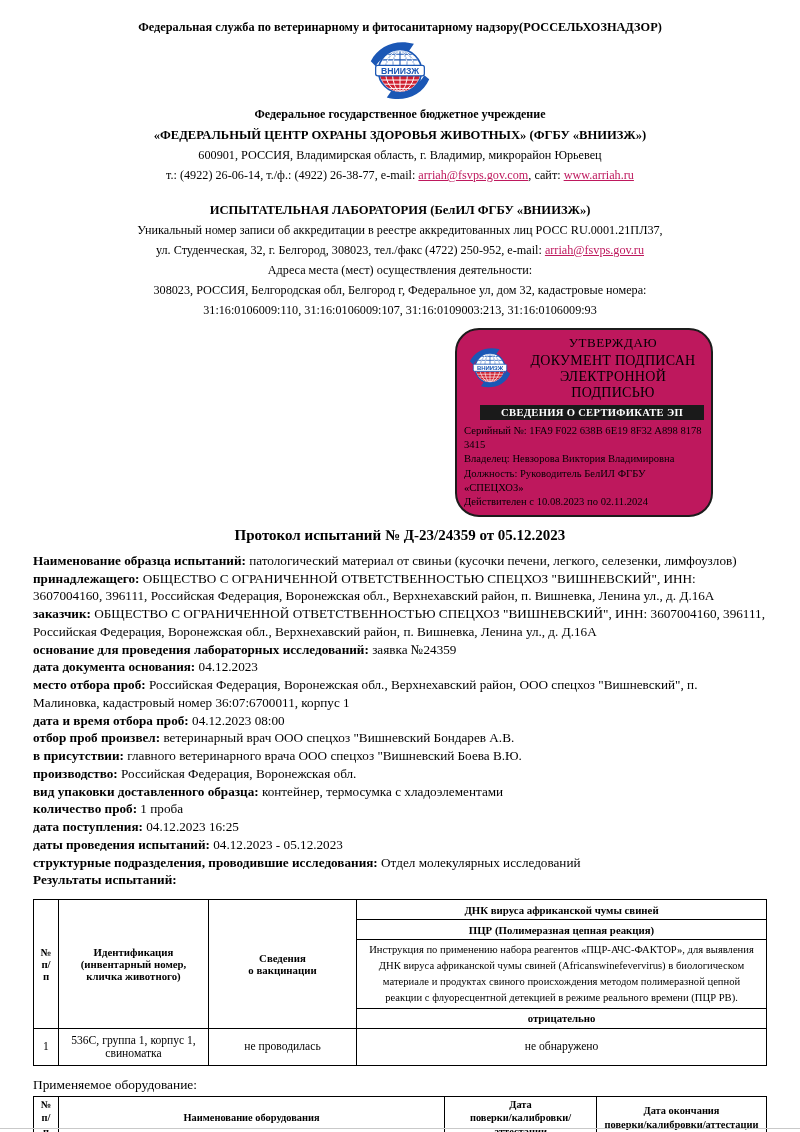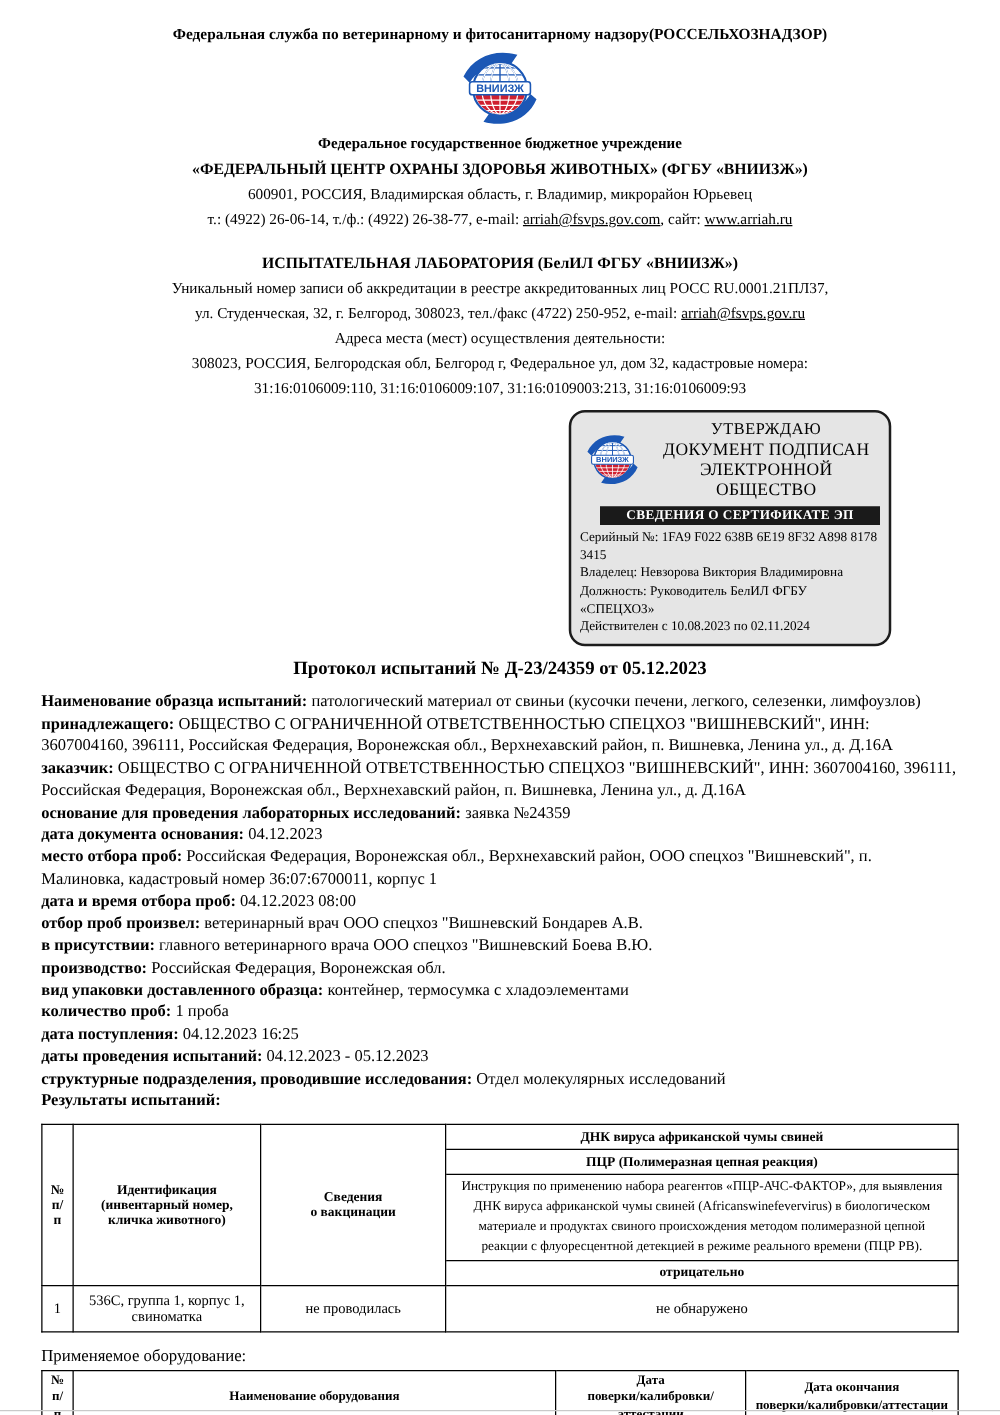--- a/index.html
+++ b/index.html
@@ -8,27 +8,27 @@
     font-family:"Liberation Serif","DejaVu Serif",serif;color:#000;
   }
   .page{padding:20px 33px 0 33px;}
   
   .center{text-align:center;}
   .agency-line{font-weight:bold;font-size:12.3px;margin:0 0 4px;}
   .logo-main{width:96px;height:64px;display:block;margin:0 auto;}
   .org-type{font-weight:bold;font-size:12px;margin-top:4px;}
   .org-name{font-weight:bold;font-size:12.6px;margin-top:6px;}
   .hline{font-size:12.2px;margin-top:5px;}
-  a.link{color:#000000;text-decoration:underline;cursor:pointer;}
+  a.link{color:#be185d;text-decoration:underline;cursor:pointer;}
   .lab-title{font-weight:bold;font-size:12.6px;margin-top:20px;}
   
   .stamp{
     width:240px;margin:10px 54px 0 auto;
-    border:2.5px solid #1c1c1c;border-radius:13px;
-    padding:5px 7px 6px 7px;background:#e5e5e5;
+    border:2.5px solid #1c1c1c;border-radius:24px;
+    padding:5px 7px 6px 7px;background:#be185d;
   }
   .stamp-top{display:flex;align-items:center;gap:6px;}
   .stamp-logo{width:52px;height:44px;flex:0 0 auto;}
   .stamp-head{flex:1;text-align:center;}
   .stamp-approve{font-size:13px;letter-spacing:.5px;margin-bottom:2px;}
   .stamp-signed{font-size:14px;letter-spacing:.3px;line-height:1.15;}
   .stamp-banner{
     background:#1a1a1a;color:#fff;font-weight:bold;font-size:10.6px;
     text-align:center;padding:2px 0;margin:4px 0 4px 16px;letter-spacing:.3px;
   }
@@ -109,21 +109,21 @@
   </div>
 
   <div class="stamp">
     <div class="stamp-top">
       <svg class="stamp-logo">
           <use href="#vniizh-logo"></use>
         </svg>
       <div class="stamp-head">
         <div class="stamp-approve">УТВЕРЖДАЮ</div>
         <div class="stamp-signed">ДОКУМЕНТ ПОДПИСАН</div>
-        <div class="stamp-signed">ЭЛЕКТРОННОЙ ОБЩЕСТВО</div>
+        <div class="stamp-signed">ЭЛЕКТРОННОЙ ПОДПИСЬЮ</div>
       </div>
     </div>
     <div class="stamp-banner">СВЕДЕНИЯ О СЕРТИФИКАТЕ ЭП</div>
     <div class="stamp-detail">Серийный №: 1FA9 F022 638B 6E19 8F32 A898 8178 3415</div>
     <div class="stamp-detail">Владелец: Невзорова Виктория Владимировна</div>
     <div class="stamp-detail">Должность: Руководитель БелИЛ ФГБУ «СПЕЦХОЗ»</div>
     <div class="stamp-detail">Действителен с 10.08.2023 по 02.11.2024</div>
   </div>
 
   <div class="doc-title">Протокол испытаний № Д-23/24359 от 05.12.2023</div>

